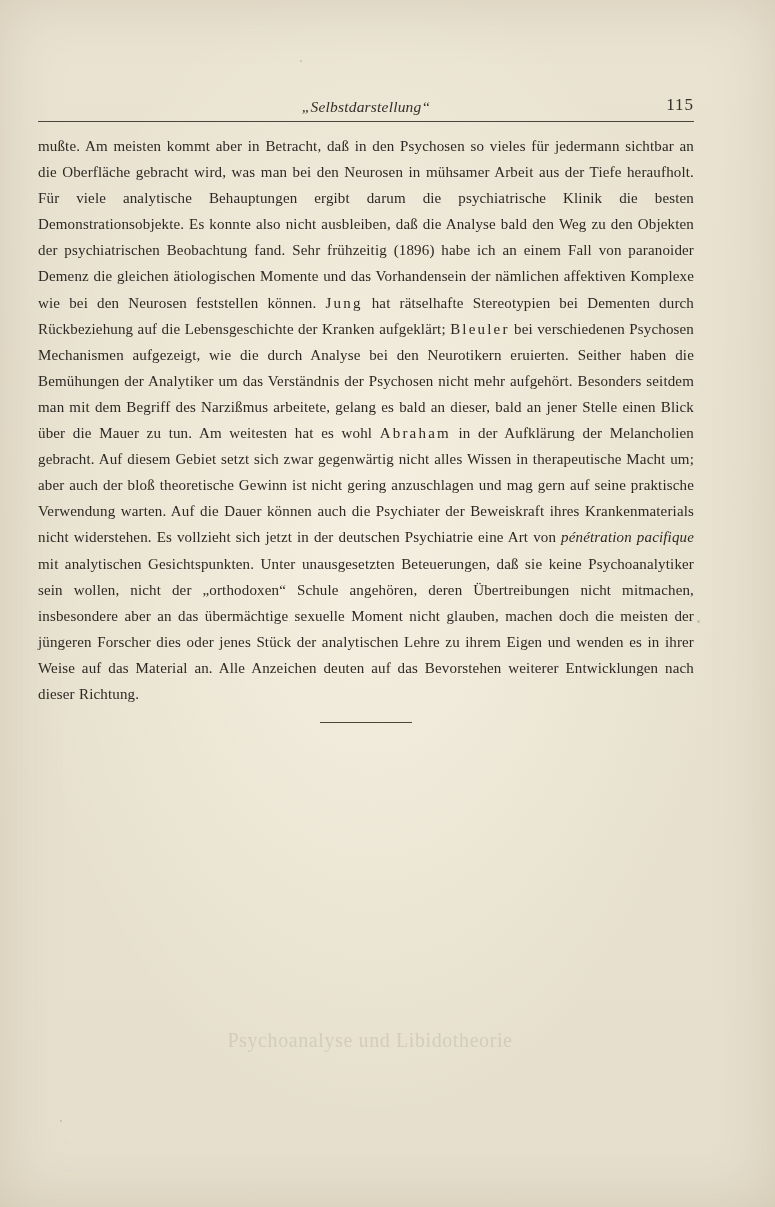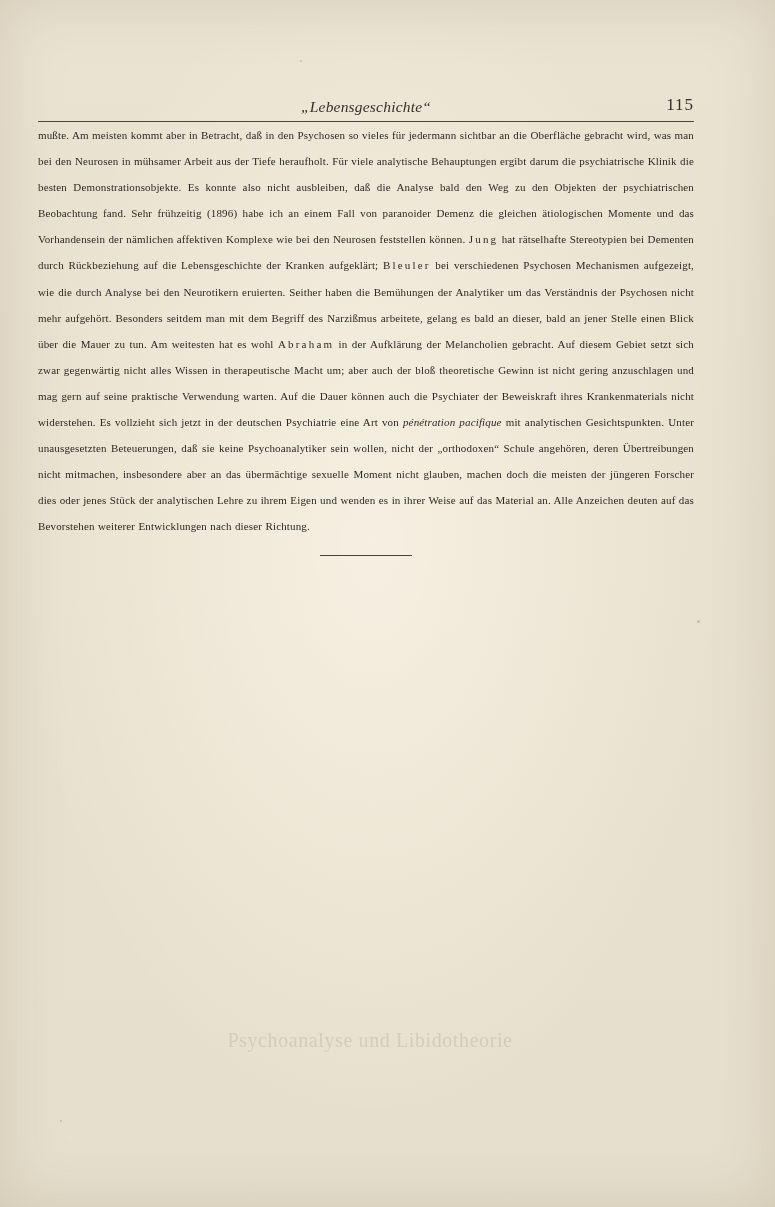--- a/index.html
+++ b/index.html
@@ -56,22 +56,22 @@
     letter-spacing: 1px;
     color: #332f29;
     font-family: "Liberation Serif", serif;
   }
   .rule {
     margin-top: 5px;
     border-top: 1.3px solid #4a453c;
     width: 100%;
   }
   .body-text {
-    margin-top: 0;
-    font-size: 11px;
+    margin-top: 11px;
+    font-size: 15px;
     line-height: 26.1px;
     text-align: justify;
     text-justify: inter-word;
     color: #2c2924;
     letter-spacing: 0.15px;
     word-spacing: 0.4px;
     hyphens: manual;
   }
   .body-text p {
     margin: 0;
@@ -121,21 +121,21 @@
 </head>
 <body>
 
 <div class="paper"></div>
 
 <div class="page">
 
   <div class="content">
 
     <div class="running-head">
-      <span class="title">„Lebensgeschichte“</span>
+      <span class="title">„Selbstdarstellung“</span>
       <span class="folio">115</span>
     </div>
 
     <div class="rule"></div>
 
     <div class="body-text">
       <p id="para1"><span>mußte. Am meisten kommt aber in Betracht, daß in den Psychosen so vieles für jedermann sichtbar an die Oberfläche gebracht wird, was man bei den Neurosen in mühsamer Arbeit aus der Tiefe heraufholt. Für viele analytische Behauptungen ergibt darum die psychiatrische Klinik die besten Demonstrationsobjekte. Es konnte also nicht ausbleiben, daß die Analyse bald den Weg zu den Objekten der psychiatrischen Beobachtung fand. Sehr frühzeitig (1896) habe ich an einem Fall von paranoider Demenz die gleichen ätiologischen Momente und das Vorhandensein der nämlichen affektiven Komplexe wie bei den Neurosen feststellen können. </span><span class="sp">Jung</span><span> hat rätselhafte Stereotypien bei Dementen durch Rückbeziehung auf die Lebensgeschichte der Kranken aufgeklärt; </span><span class="sp">Bleuler</span><span> bei verschiedenen Psychosen Mechanismen aufgezeigt, wie die durch Analyse bei den Neurotikern eruierten. Seither haben die Bemühungen der Analytiker um das Verständnis der Psychosen nicht mehr aufgehört. Besonders seitdem man mit dem Begriff des Narzißmus arbeitete, gelang es bald an dieser, bald an jener Stelle einen Blick über die Mauer zu tun. Am weitesten hat es wohl </span><span class="sp">Abraham</span><span> in der Aufklärung der Melancholien gebracht. Auf diesem Gebiet setzt sich zwar gegenwärtig nicht alles Wissen in therapeutische Macht um; aber auch der bloß theoretische Gewinn ist nicht gering anzuschlagen und mag gern auf seine praktische Verwendung warten. Auf die Dauer können auch die Psychiater der Beweiskraft ihres Krankenmaterials nicht widerstehen. Es vollzieht sich jetzt in der deutschen Psychiatrie eine Art von </span><span class="it">pénétration pacifique</span><span> mit analytischen Gesichtspunkten. Unter unausgesetzten Beteuerungen, daß sie keine Psychoanalytiker sein wollen, nicht der „orthodoxen“ Schule angehören, deren Übertreibungen nicht mitmachen, insbesondere aber an das übermächtige sexuelle Moment nicht glauben, machen doch die meisten der jüngeren Forscher dies oder jenes Stück der analytischen Lehre zu ihrem Eigen und wenden es in ihrer Weise auf das Material an. Alle Anzeichen deuten auf das Bevorstehen weiterer Entwicklungen nach dieser Richtung.</span></p>
     </div>
 
     <div class="end-rule-wrap">

